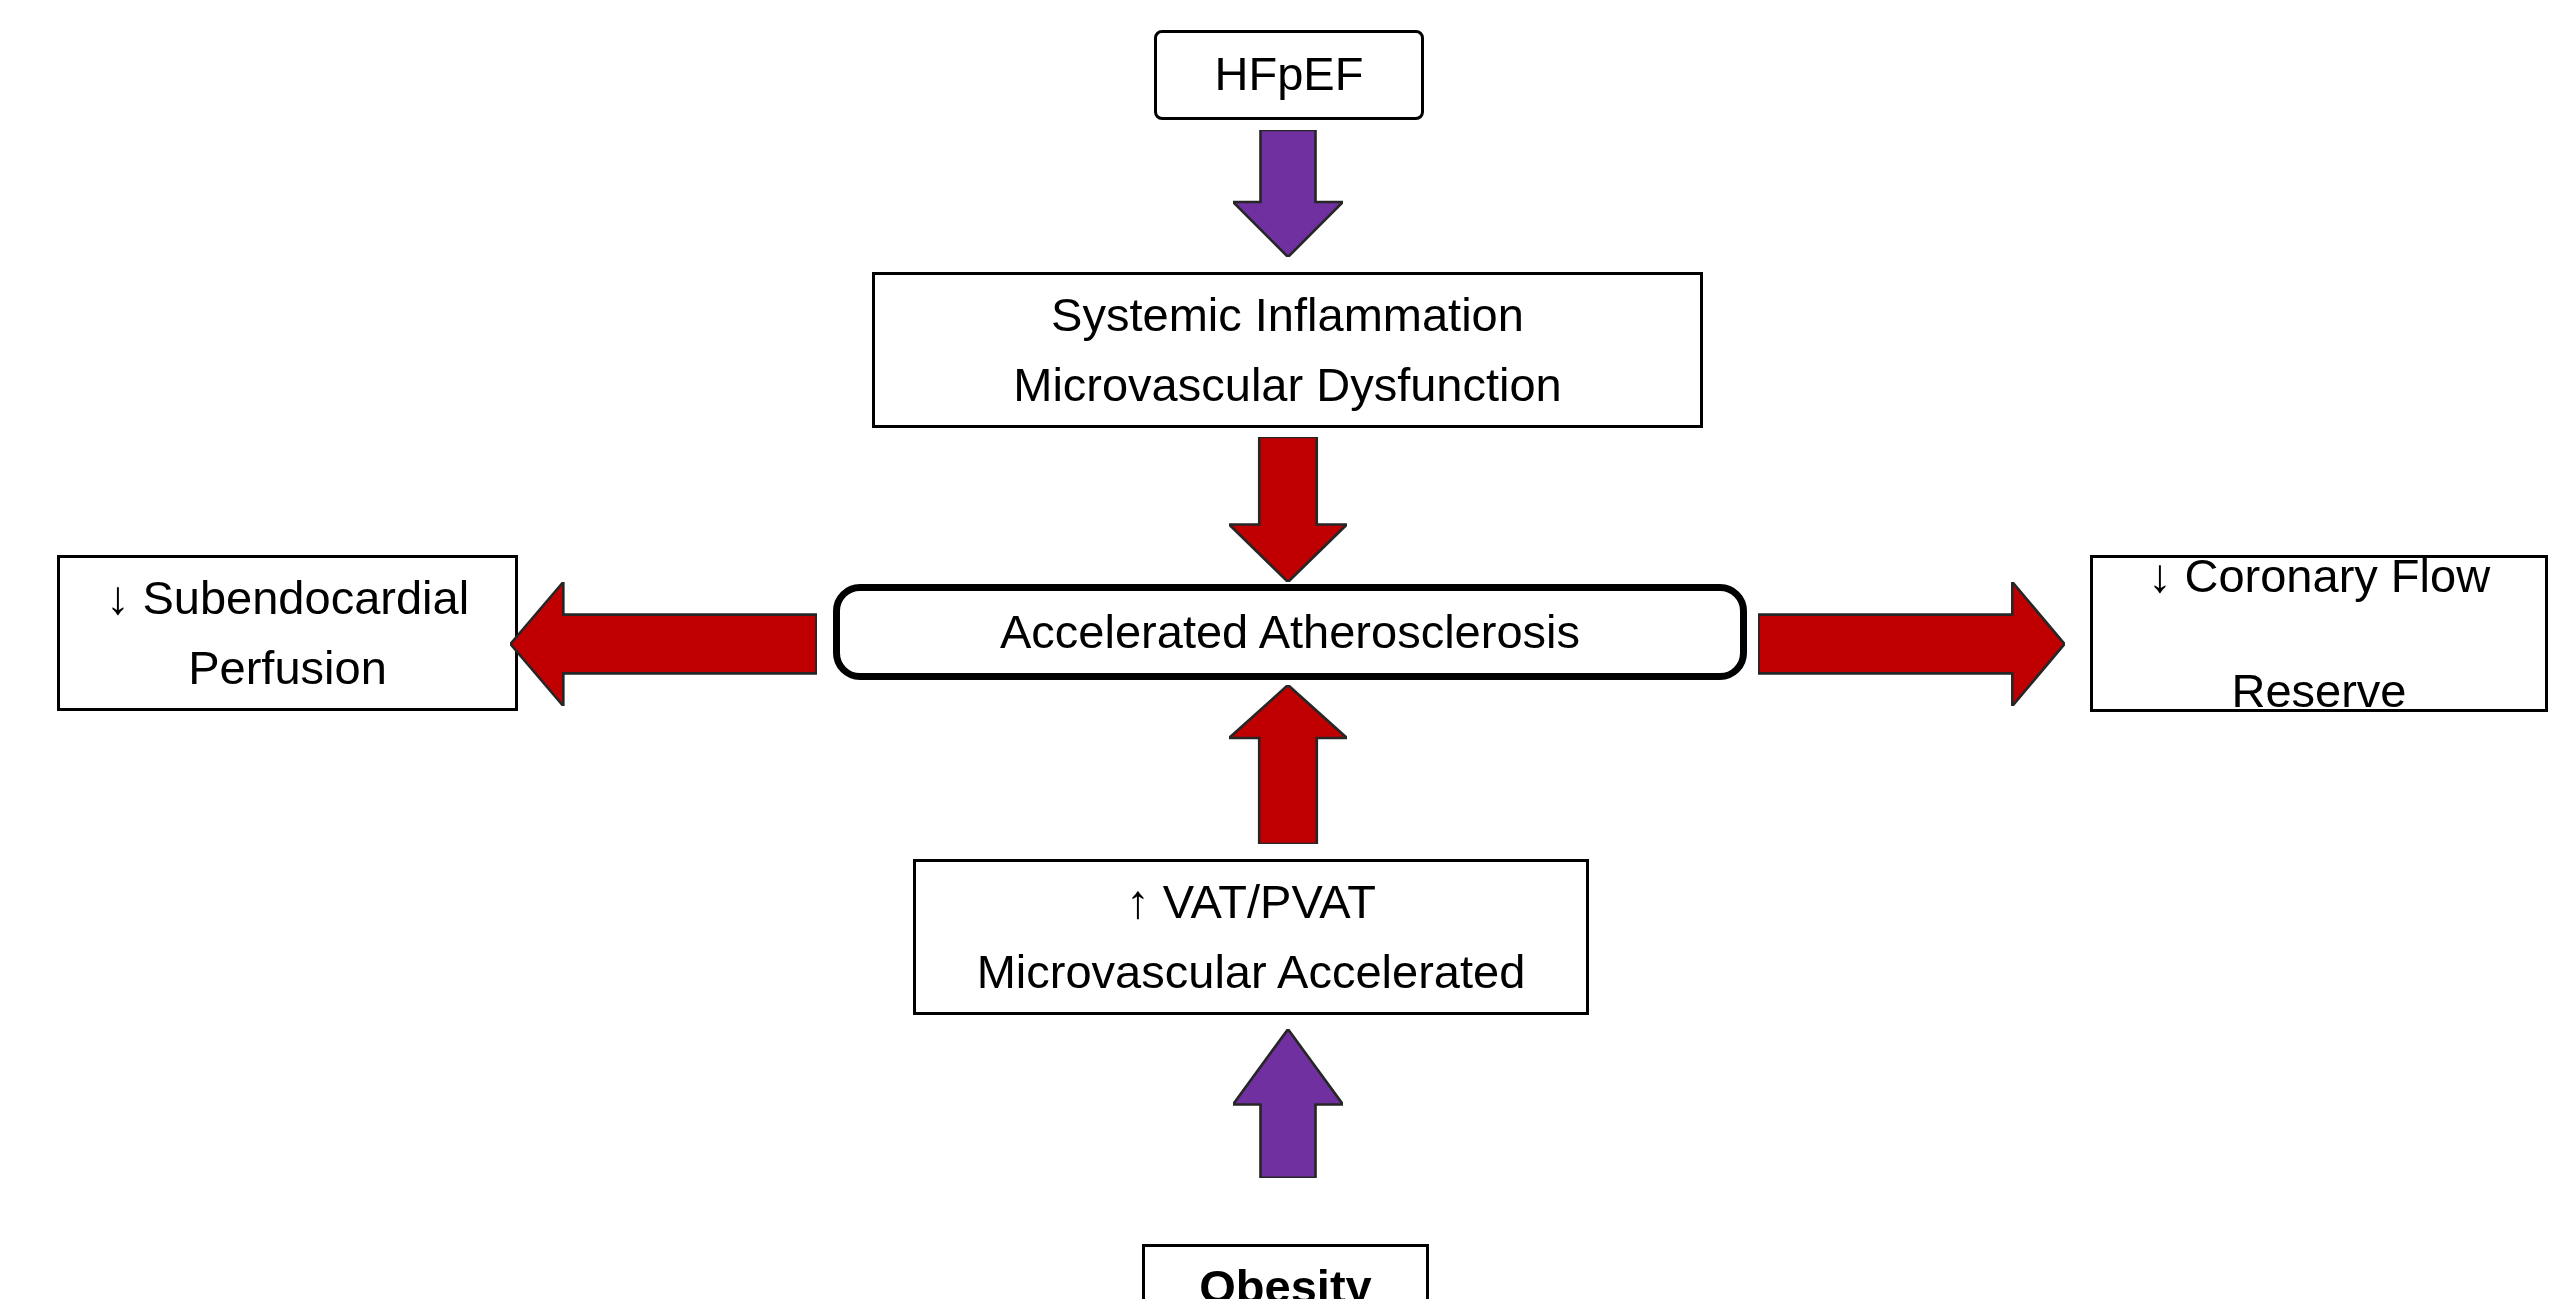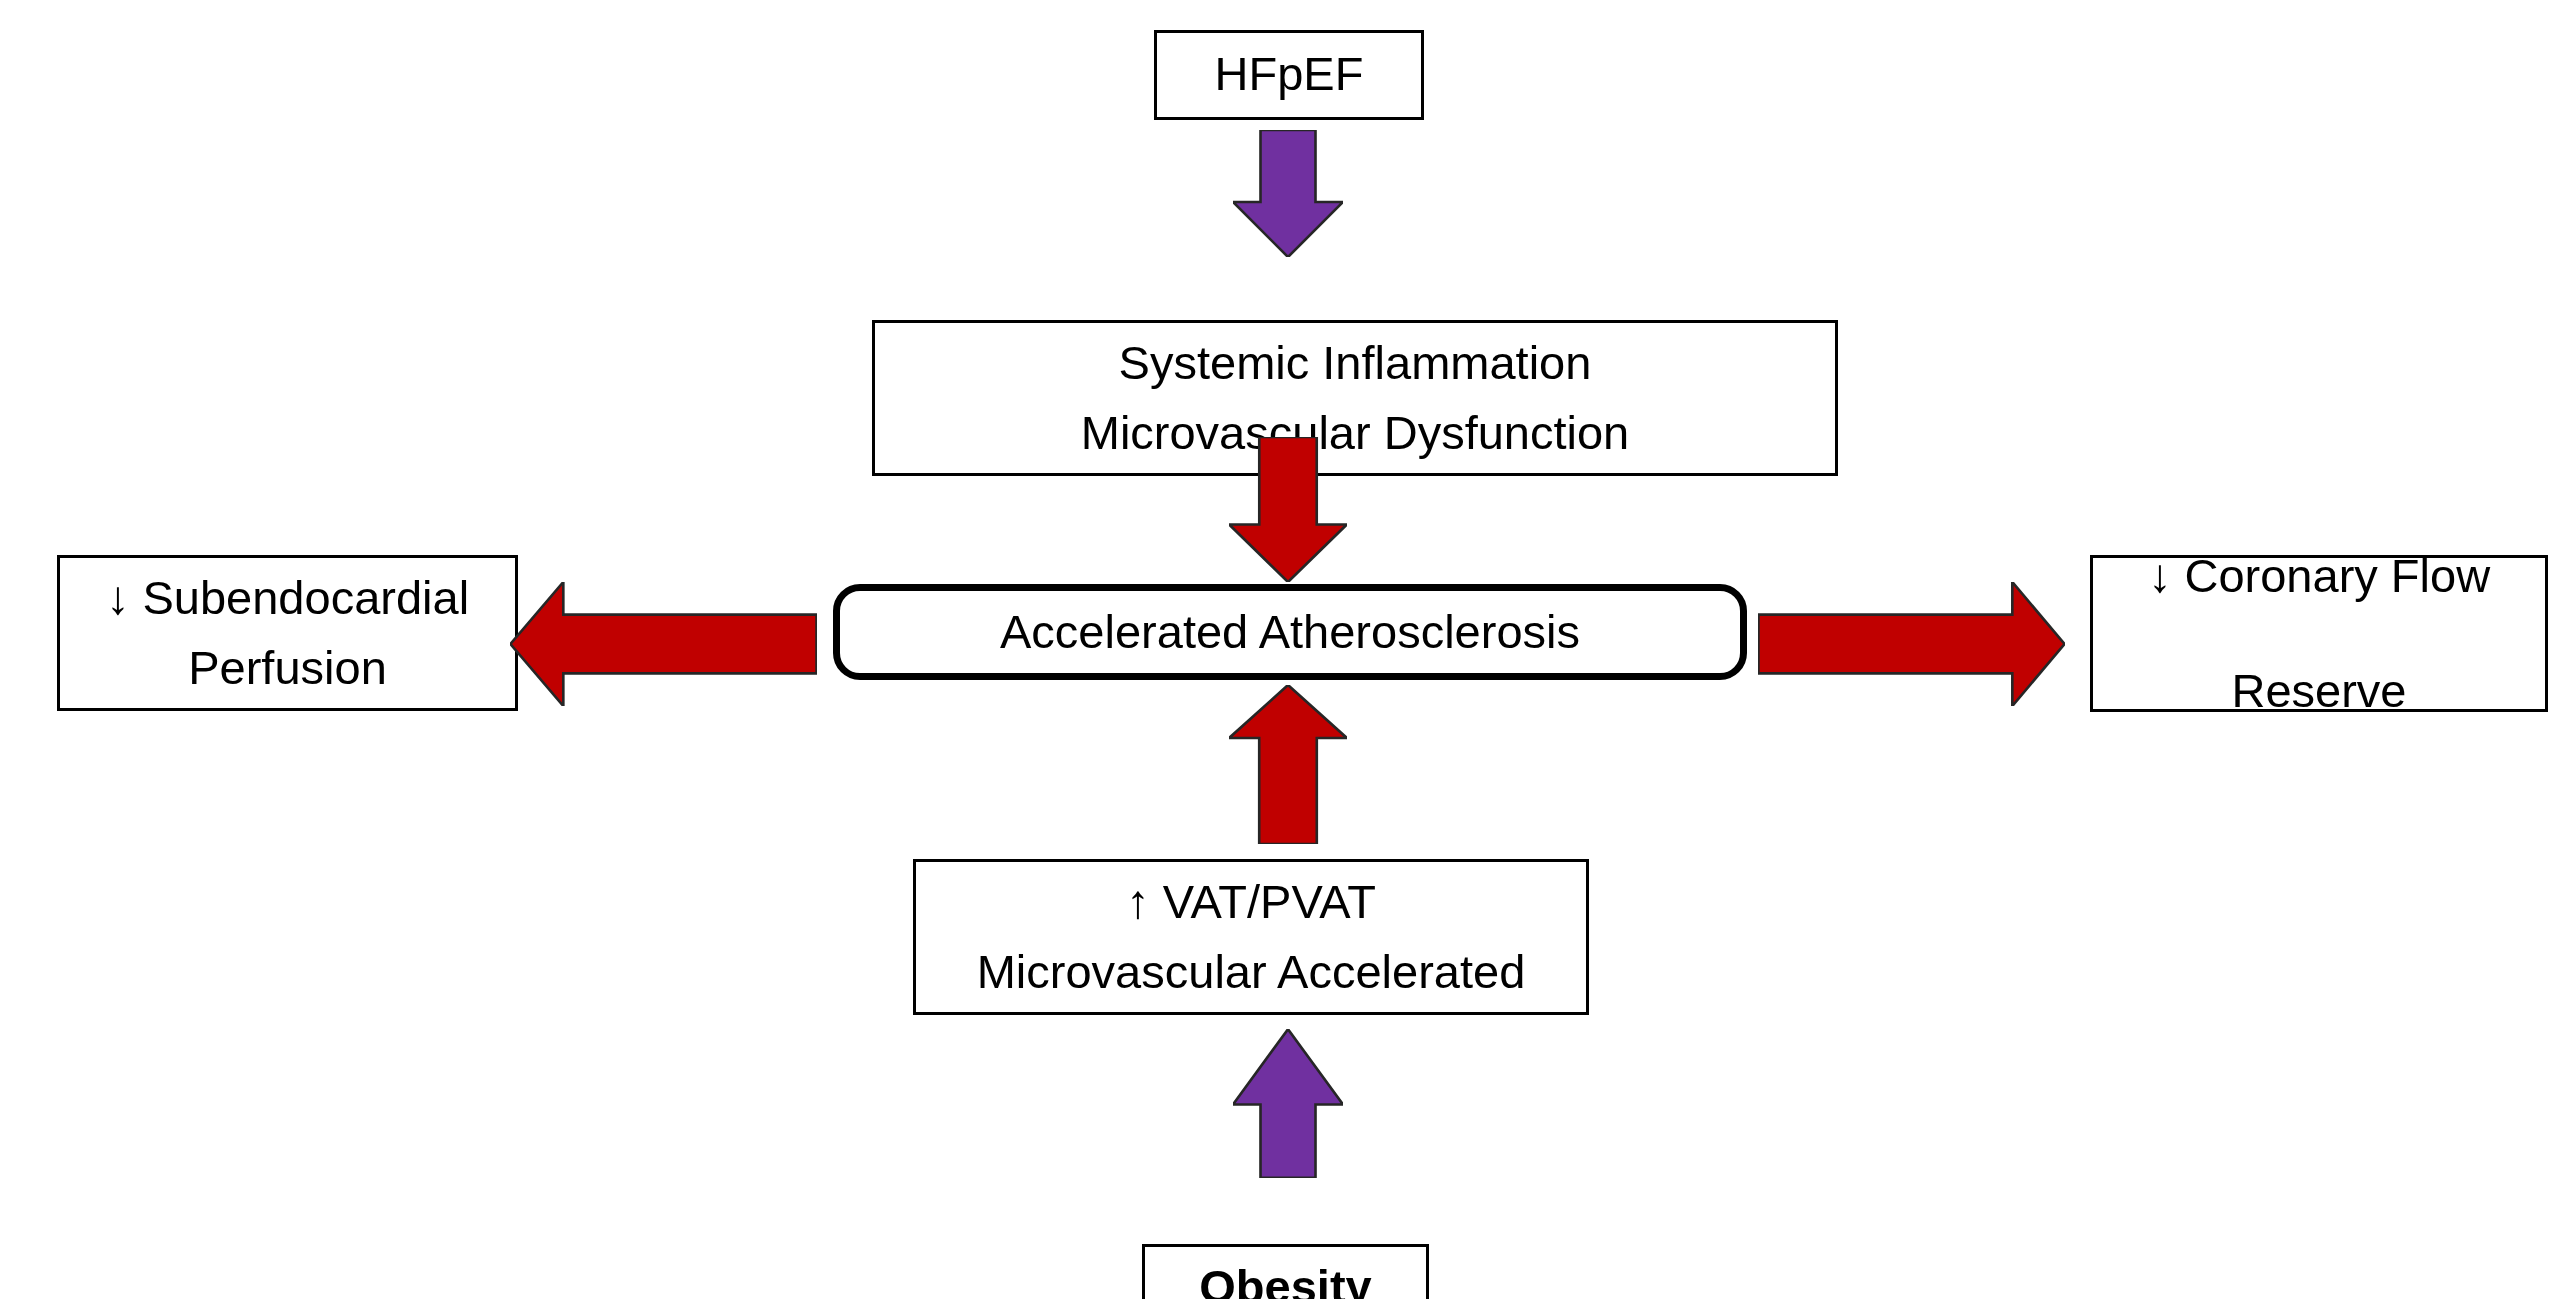--- a/index.html
+++ b/index.html
@@ -26,22 +26,22 @@
     display: flex;
     flex-direction: column;
     align-items: center;
     justify-content: center;
     text-align: center;
     font-size: 47px;
     line-height: 1.5;
     white-space: nowrap;
   }
   .box .line { display: block; }
-  #hfpef-box        { left: 1154px; top: 29.5px;   width: 270px;  height: 90px; }
-  #systemic-box     { left: 872px; top: 272px;  width: 966px; height: 156px; margin-top: 48px; }
+  #hfpef-box        { left: 1154px; top: 29.5px;   width: 270px;  height: 90px; border-radius: 8px; }
+  #systemic-box     { left: 872px; top: 272px;  width: 831px; height: 156px; }
   #accelerated-box  { left: 833px; top: 584px;  width: 914px; height: 96px; border-width: 7.9px; border-radius: 27px; }
   #subendocardial-box { left: 33px; top: 555px;  width: 461px;  height: 156px; border-width: 3.9px; margin-left: 24px; }
   #coronary-box     { left: 2090px; top: 555px;  width: 458px;  height: 157px; border-width: 3.9px; gap: 44px; }
   #vat-box          { left: 913px; top: 859px; width: 676px; height: 156px; }
   #obesity-box      { left: 1142px; top: 1244px; width: 287px;  height: 87px; font-weight: bold; }
   .arrow { position: absolute; display: block; }
   .arrow polygon { stroke-width: 4px; stroke-linejoin: miter; }
   #arrow-hfpef-to-systemic      { left: 1233px; top: 130px;  }
   #arrow-systemic-to-center     { left: 1229px; top: 437px;  }
   #arrow-center-to-subendocardial { left: 510px; top: 582px; }

